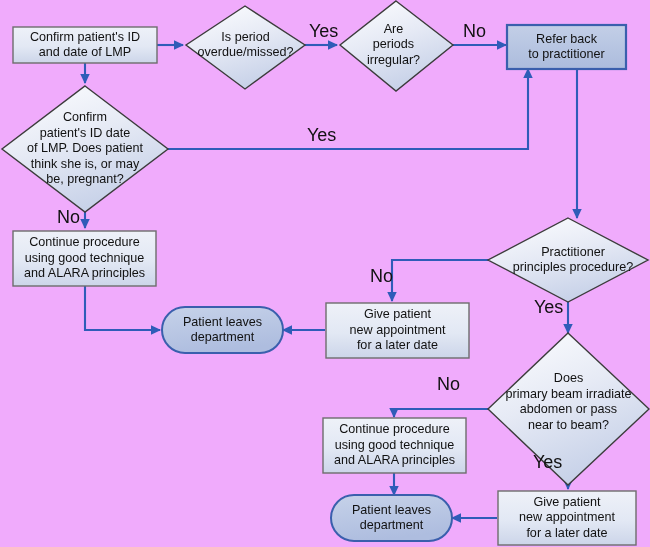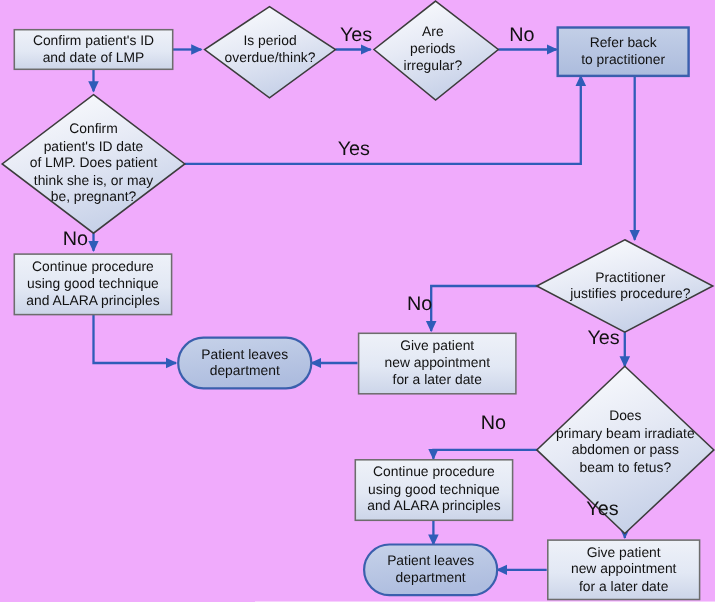--- a/index.html
+++ b/index.html
@@ -120,21 +120,21 @@
 
     <rect x="331" y="495" width="121" height="46" rx="23" ry="23" fill="url(#gradTerm)" stroke="#3a5fad" stroke-width="2"></rect>
 
     <rect x="498" y="491" width="138" height="54" fill="url(#gradProcess)" stroke="#6d6d6d" stroke-width="1.4"></rect>
   </svg>
 
   <div class="node-label" style="left:13px;  top:27px;  width:144px; height:36px;">Confirm patient's ID
 and date of LMP</div>
 
   <div class="node-label" style="left:186px; top:22px;  width:119px; height:46px;">Is period
-overdue/think?</div>
+overdue/missed?</div>
 
   <div class="node-label" style="left:338px; top:21px;  width:111px; height:48px;">Are
 periods
 irregular?</div>
 
   <div class="node-label" style="left:507px; top:25px;  width:119px; height:44px;">Refer back
 to practitioner</div>
 
   <div class="node-label" style="left:4px;   top:108px; width:162px; height:82px;">Confirm
 patient's ID date
@@ -147,26 +147,26 @@
 and ALARA principles</div>
 
   <div class="node-label" style="left:162px; top:307px; width:121px; height:46px;">Patient leaves
 department</div>
 
   <div class="node-label" style="left:326px; top:303px; width:143px; height:55px;">Give patient
 new appointment
 for a later date</div>
 
   <div class="node-label" style="left:500px; top:238px; width:146px; height:44px;">Practitioner
-justifies procedure?</div>
+principles procedure?</div>
 
   <div class="node-label" style="left:489px; top:369px; width:159px; height:66px;">Does
 primary beam irradiate
 abdomen or pass
-beam to fetus?</div>
+near to beam?</div>
 
   <div class="node-label" style="left:323px; top:418px; width:143px; height:55px;">Continue procedure
 using good technique
 and ALARA principles</div>
 
   <div class="node-label" style="left:331px; top:495px; width:121px; height:46px;">Patient leaves
 department</div>
 
   <div class="node-label" style="left:498px; top:491px; width:138px; height:54px;">Give patient
 new appointment

